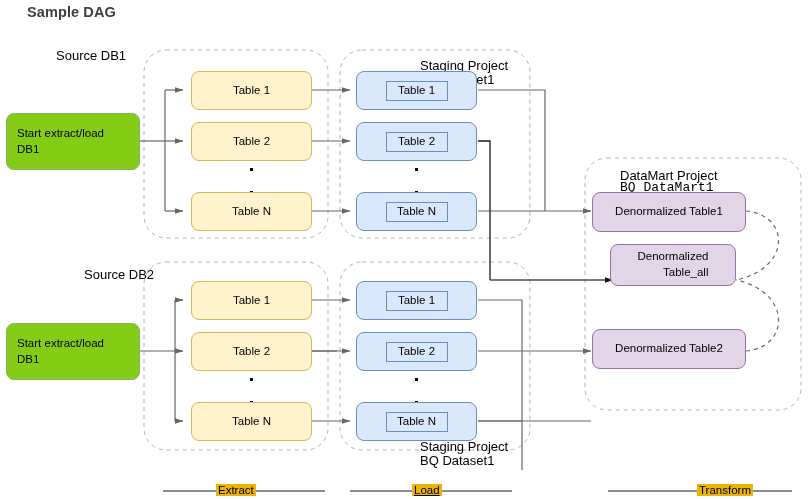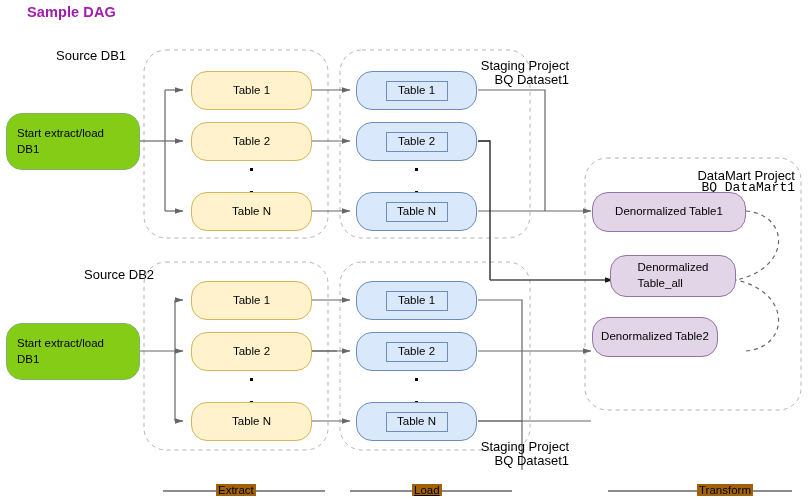--- a/index.html
+++ b/index.html
@@ -19,44 +19,44 @@
     left: 0; top: 0;
     width: 811px;
     height: 499px;
   }
   .title {
     position: absolute;
     left: 27px;
     top: 4px;
     font-size: 14.5px;
     font-weight: bold;
-    color: #a21caf;
+    color: #404040;
     letter-spacing: 0.1px;
   }
   .grp-label {
     position: absolute;
     font-size: 13px;
     color: #000000;
     white-space: nowrap;
   }
-  .grp-label.right  { text-align: right; }
+  .grp-label.right  { text-align: left; }
 
   .node {
     position: absolute;
     box-sizing: border-box;
-    border-radius: 16px;
+    border-radius: 8px;
     display: flex;
     align-items: center;
     font-size: 11.5px;
     color: #000000;
     line-height: 1.38;
   }
   .node.center {
     justify-content: center;
-    text-align: left;
+    text-align: right;
   }
   .node-green {
     background: #84cc16;
     border: 1px solid #82b366;
     padding-left: 10px;
   }
   .node-yellow {
     background: #fff2cc;
     border: 1px solid #d6b656;
     justify-content: center;
@@ -95,21 +95,21 @@
   .dots i {
     display: block;
     width: 3px;
     height: 3px;
     background: #000000;
   }
   .phase-label {
     position: absolute;
     font-size: 11.5px;
     color: #000000;
-    background: #a16207;
+    background: #eab308;
     padding: 0 2px;
     white-space: nowrap;
   }
 </style>
 </head>
 <body>
 
 <svg id="canvas" viewBox="0 0 811 499">
   <defs>
     <marker id="arrow-grey" markerWidth="9" markerHeight="9" refX="8" refY="3.2" orient="auto" markerUnits="userSpaceOnUse">
@@ -257,24 +257,24 @@
 <div class="dots" style="left:413px; top:378px; height:26px;">
     <i></i>
     <i></i>
   </div>
 <div class="node node-blue" style="left:356px; top:402px; width:121px; height:39px;">
   <span class="inner-box">Table N</span>
 </div>
 
 <div class="node node-purple center" style="left:592px; top:192px; width:154px; height:40px;">Denormalized Table1</div>
 
-<div class="node node-purple center" style="left:610px; top:255px; width:126px; height:42px;">
+<div class="node node-purple center" style="left:610px; top:244px; width:126px; height:42px;">
   <div>
     <span>Denormalized</span><br>
     <span>Table_all</span>
   </div>
 </div>
 
-<div class="node node-purple center" style="left:592px; top:317px; width:126px; height:40px;">Denormalized Table2</div>
+<div class="node node-purple center" style="left:592px; top:329px; width:154px; height:40px;">Denormalized Table2</div>
 
 <div class="phase-label" style="left:216px; top:484px;">Extract</div>
 <div class="phase-label" style="left:412px; top:484px;text-decoration:underline;">Load</div>
 <div class="phase-label" style="left:669px; top:484px;margin-left:28px;">Transform</div>
 
 </body></html>

